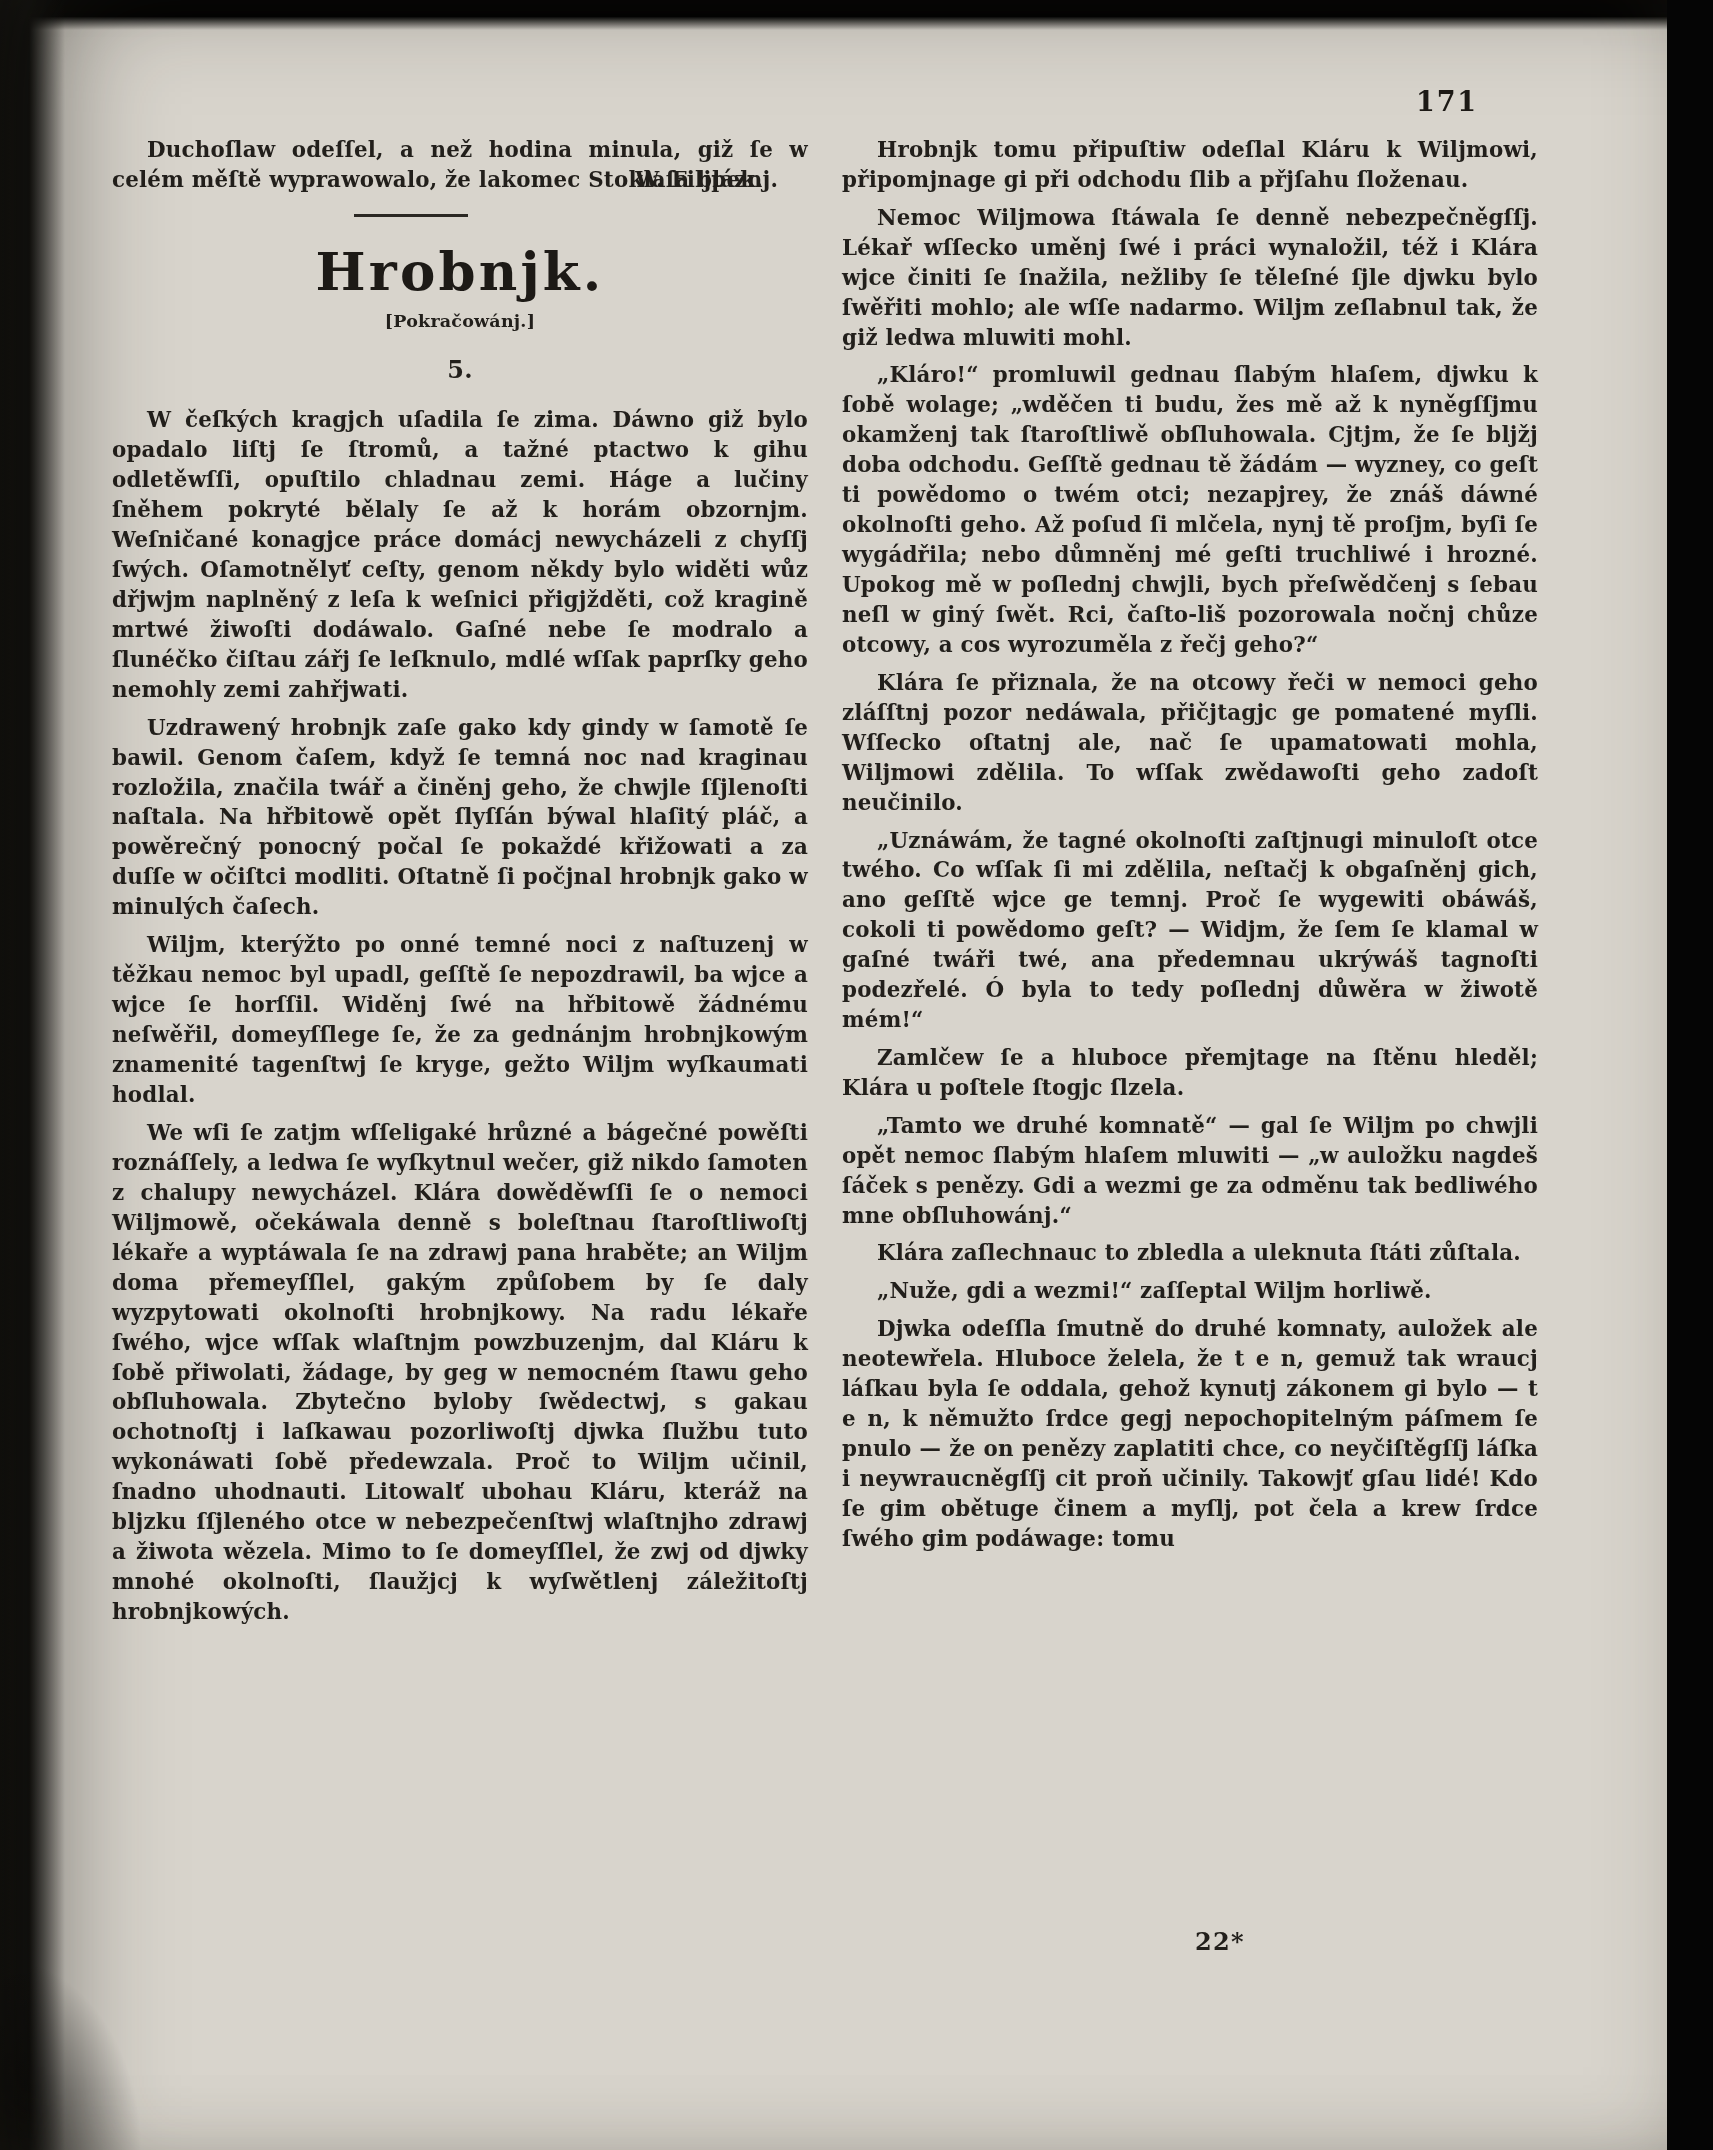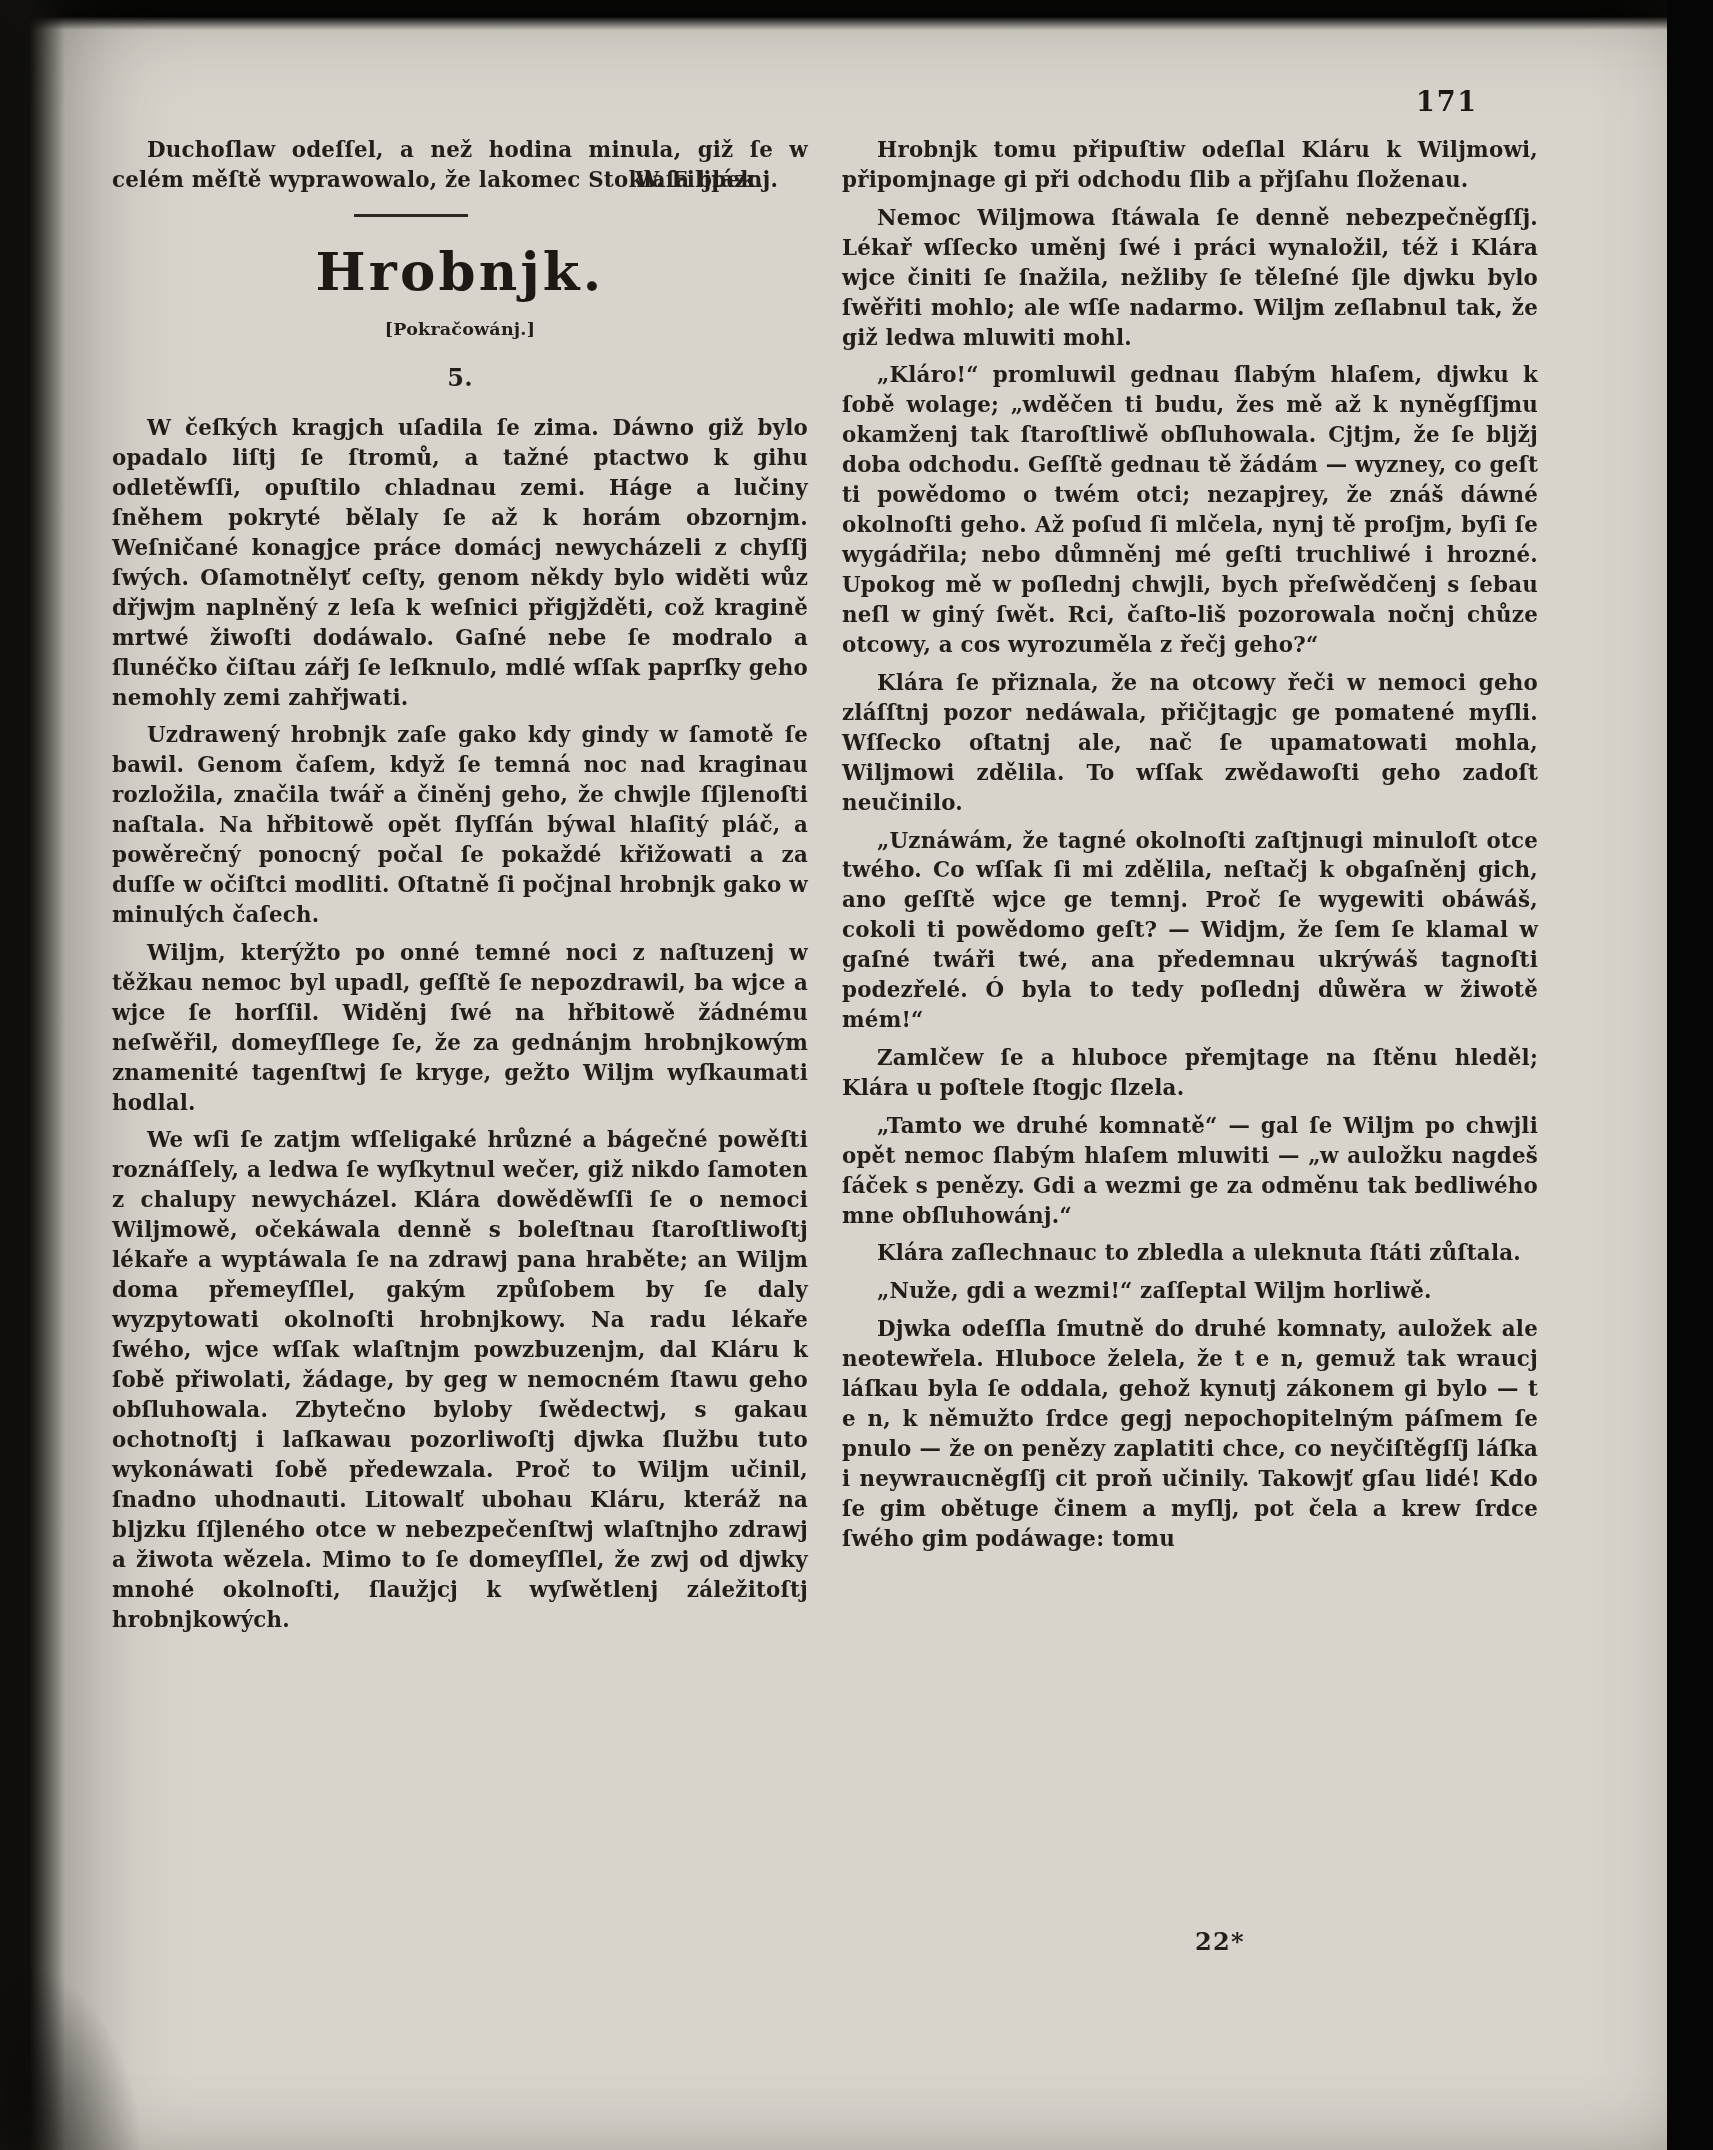--- a/index.html
+++ b/index.html
@@ -82,21 +82,21 @@
     height: 2.6px;
     background: #2b2823;
     margin: 19.5px auto 0 auto;
     transform: translateX(-49px);
   }
   .story-title {
     text-align: center;
     font-size: 53px;
     font-weight: 700;
     letter-spacing: 3.2px;
-    margin: 17px 0 9px 0;
+    margin: 17px 0 1px 0;
     color: #1d1a16;
     text-indent: 0;
   }
   .story-subtitle {
     text-align: center;
     font-size: 17.5px;
     margin: 1.3px 0 0 0;
     text-indent: 0;
   }
   .section-number {

